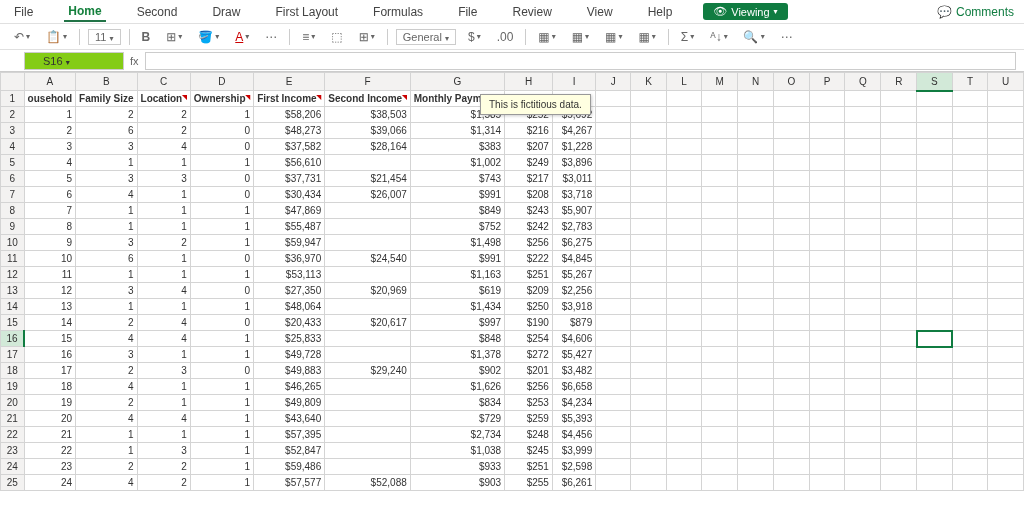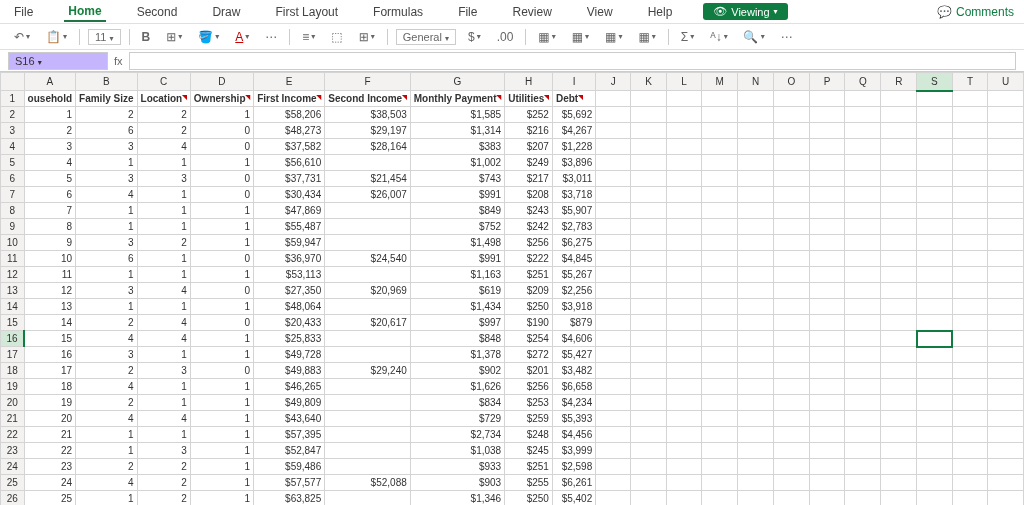--- a/index.html
+++ b/index.html
@@ -8,21 +8,21 @@
 .tab{padding:2px 4px;cursor:pointer;color:#444}
 .tab.active{border-bottom:2px solid #217346;font-weight:600;color:#15803d}
 .viewing{background:#107c41;color:#fff;padding:2px 10px;border-radius:3px;display:flex;align-items:center;gap:4px;font-size:11px}
 .comments{margin-left:auto;color:#107c41;display:flex;align-items:center;gap:4px}
 .toolbar{display:flex;align-items:center;height:26px;padding:2px 10px;gap:8px;border-bottom:1px solid #e0e0e0;font-size:12px;color:#666}
 .tbtn{display:flex;align-items:center;gap:2px;padding:2px 4px}
 .divider{width:1px;height:16px;background:#ccc}
 .fontsize{border:1px solid #ccc;padding:1px 6px;min-width:28px;text-align:right;font-size:11px}
 .general{border:1px solid #ccc;padding:1px 6px;min-width:60px;font-size:11px}
 .namebox-row{display:flex;align-items:center;height:22px;border-bottom:1px solid #ccc}
-.namebox{width:100px;border:1px solid #ccc;padding:2px 6px;font-size:11px;margin-left:8px;background:#c4b5fd}
+.namebox{width:100px;border:1px solid #ccc;padding:2px 18px;font-size:11px;margin-left:24px;background:#84cc16}
 .fx{padding:0 6px;color:#666;}
 .formula{flex:1;border:1px solid #ccc;height:18px;margin-right:8px;background:#fff}
 .grid-wrap{position:relative;height:calc(505px - 72px);overflow:auto}
 .grid{border-collapse:collapse;table-layout:fixed;font-size:10px}
 .grid th,.grid td{border:1px solid #d4d4d4;height:16px;padding:0 3px;white-space:nowrap;overflow:hidden}
 .grid .colhdr{background:#f3f2f1;text-align:center;font-weight:400;color:#333;width:46px;height:18px}
 .grid .rowhdr{background:#f3f2f1;text-align:center;font-weight:400;color:#333;width:26px}
 .grid .colhdr.sel{background:#d2e9d8;border-bottom:2px solid #107c41}
 .grid .rowhdr.sel{background:#d2e9d8;border-right:2px solid #107c41}
 .grid td{text-align:right}
@@ -94,20 +94,21 @@
   <span class="tbtn">⋯</span>
 </div>
 
 <div class="namebox-row">
   <div class="namebox"><span>S16</span> <span class="chev">▾</span></div>
   <span class="fx">fx</span>
   <div class="formula"></div>
 </div>
 
 <div class="grid-wrap">
+  <div class="note">This is fictitious data.</div>
   <table class="grid" id="grid">
       <tbody>
         <tr>
           <th class="corner"></th>
           <th class="colhdr">A</th>
           <th class="colhdr">B</th>
           <th class="colhdr">C</th>
           <th class="colhdr">D</th>
           <th class="colhdr">E</th>
           <th class="colhdr">F</th>
@@ -175,21 +176,21 @@
           <td></td>
           <td></td>
         </tr>
         <tr>
           <th class="rowhdr">3</th>
           <td>2</td>
           <td>6</td>
           <td>2</td>
           <td>0</td>
           <td>$48,273</td>
-          <td>$29,197</td>
+          <td>$39,066</td>
           <td>$1,314</td>
           <td>$216</td>
           <td>$4,267</td>
           <td></td>
           <td></td>
           <td></td>
           <td></td>
           <td></td>
           <td></td>
           <td></td>
@@ -720,39 +721,15 @@
           <td></td>
           <td></td>
           <td></td>
           <td></td>
           <td></td>
           <td></td>
           <td></td>
           <td></td>
           <td></td>
         </tr>
-        <tr>
-          <th class="rowhdr">26</th>
-          <td>25</td>
-          <td>1</td>
-          <td>2</td>
-          <td>1</td>
-          <td>$63,825</td>
-          <td></td>
-          <td>$1,346</td>
-          <td>$250</td>
-          <td>$5,402</td>
-          <td></td>
-          <td></td>
-          <td></td>
-          <td></td>
-          <td></td>
-          <td></td>
-          <td></td>
-          <td></td>
-          <td></td>
-          <td></td>
-          <td></td>
-          <td></td>
-        </tr>
       </tbody>
     </table>
 </div>
 
 </body></html>

